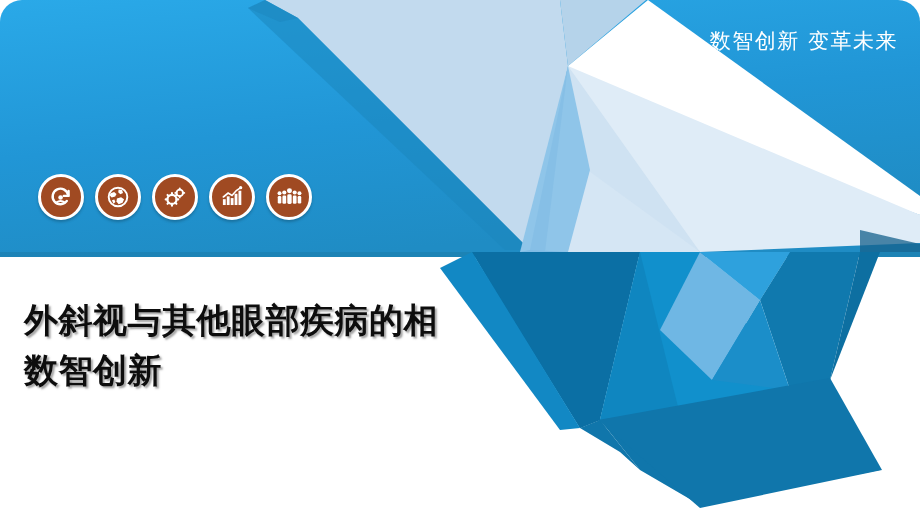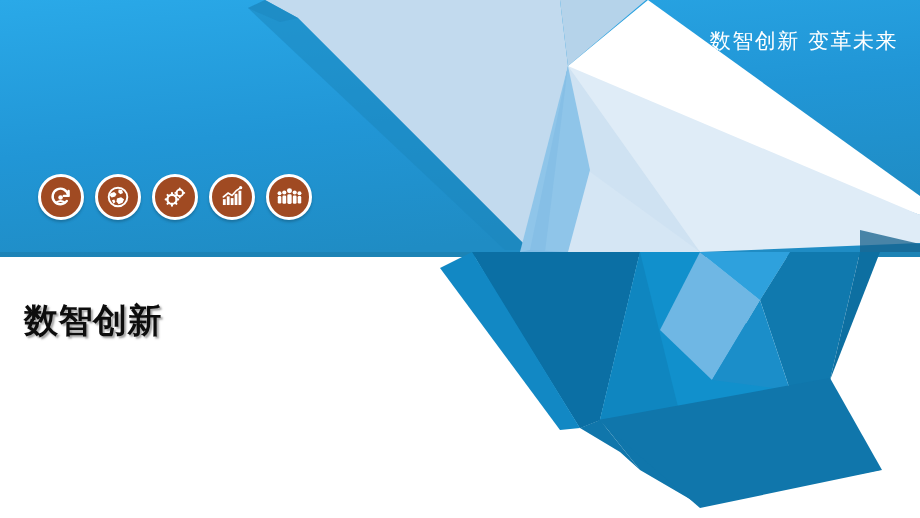--- a/index.html
+++ b/index.html
@@ -9,20 +9,21 @@
     background: #ffffff;
   }
   #slide {
     position: relative;
     width: 920px;
     height: 518px;
     overflow: hidden;
     background: #ffffff;
     font-family: "Liberation Sans", "DejaVu Sans", sans-serif;
     user-select: none;
+    border-radius: 22px;
   }
 
   
   .bg-svg {
     position: absolute;
     left: 0;
     top: 0;
     width: 920px;
     height: 518px;
     display: block;
@@ -265,16 +266,17 @@
           <rect x="16.2" y="10.0" width="3.6" height="8.0" rx="1.2"></rect>
           <circle cx="22.6" cy="8.0" r="1.9"></circle>
           <rect x="20.9" y="10.6" width="3.4" height="7.2" rx="1.2"></rect>
         </g>
       </svg>
     </div>
 
   </div>
 
   <div class="title-block">
+    <div class="title-line">外斜视与其他眼部疾病的相</div>
     <div class="title-line">数智创新</div>
   </div>
 
 </div>
 
 </body></html>

